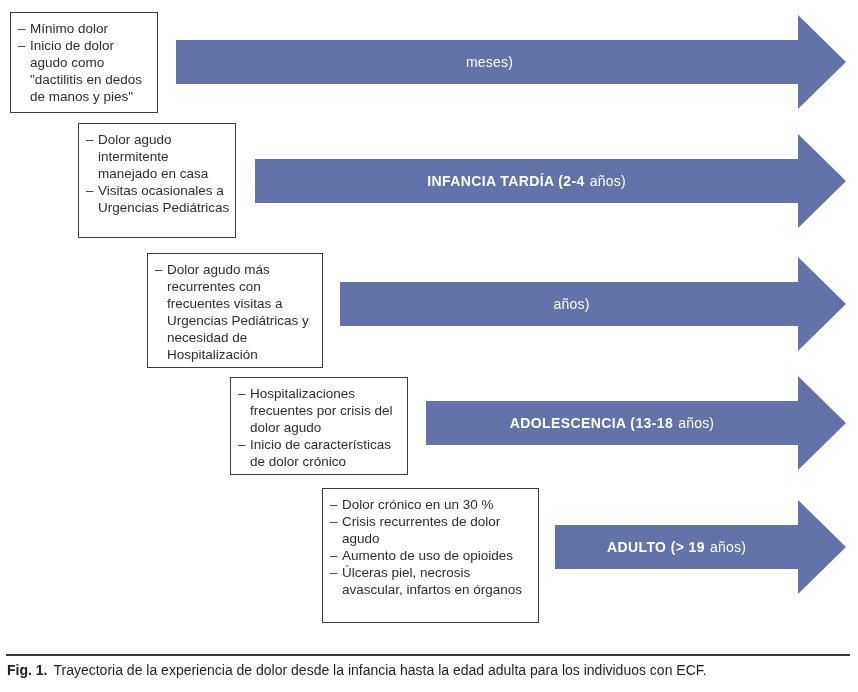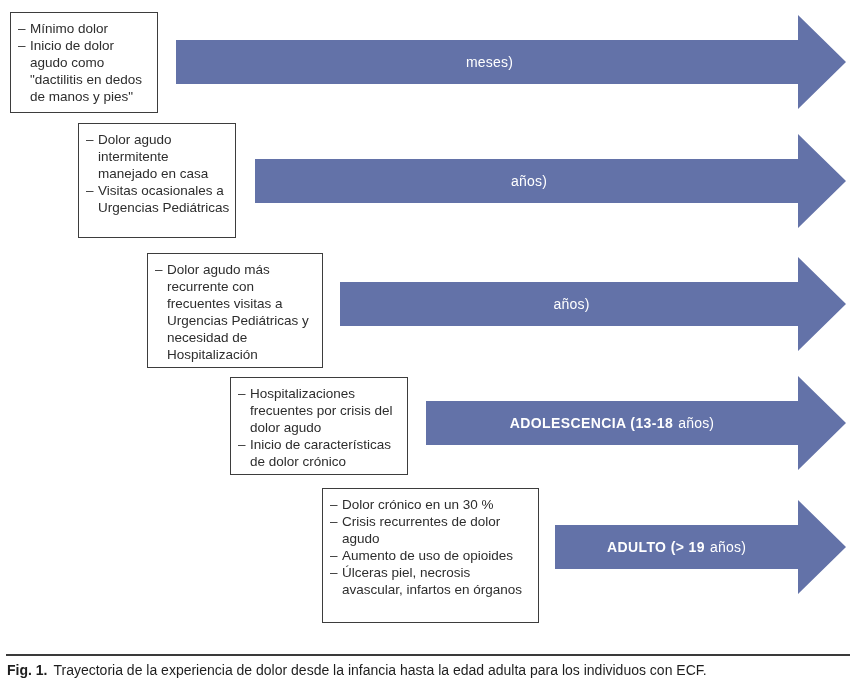--- a/index.html
+++ b/index.html
@@ -72,27 +72,28 @@
       </div>
     <div class="bullet">
         <span class="dash">–</span>
         <span class="btext">Visitas ocasionales a Urgencias Pediátricas</span>
       </div>
   </div>
   <svg class="arrow-svg" style="left:255px;top:134px" width="592" height="94">
     <polygon points="0,25 543,25 543,0 591,47 543,94 543,69 0,69" fill="#6372a8"></polygon>
   </svg>
   <div class="arrow-label" style="left:255px;top:159px;width:543px">
+    <span>INFANCIA TARDÍA (2-4</span>
       <span class="unit">años)</span>
   </div>
 
   <div class="tbox" style="left:147px;top:253px;width:176px;height:115px">
     <div class="bullet">
         <span class="dash">–</span>
-        <span class="btext">Dolor agudo más recurrente con frecuentes visitas a Urgencias Pediátricas y necesidad de Hospitalización</span>
+        <span class="btext">Dolor agudo más recurrentes con frecuentes visitas a Urgencias Pediátricas y necesidad de Hospitalización</span>
       </div>
   </div>
   <svg class="arrow-svg" style="left:340px;top:257px" width="507" height="94">
     <polygon points="0,25 458,25 458,0 506,47 458,94 458,69 0,69" fill="#6372a8"></polygon>
   </svg>
   <div class="arrow-label" style="left:340px;top:282px;width:458px">
       <span class="unit">años)</span>
   </div>
 
   <div class="tbox" style="left:230px;top:377px;width:178px;height:98px">

